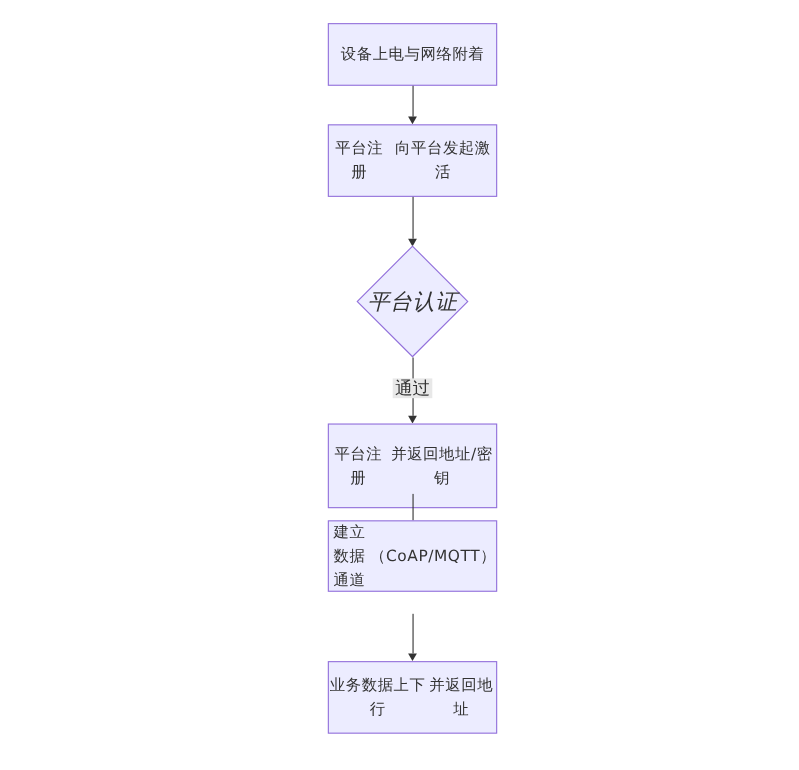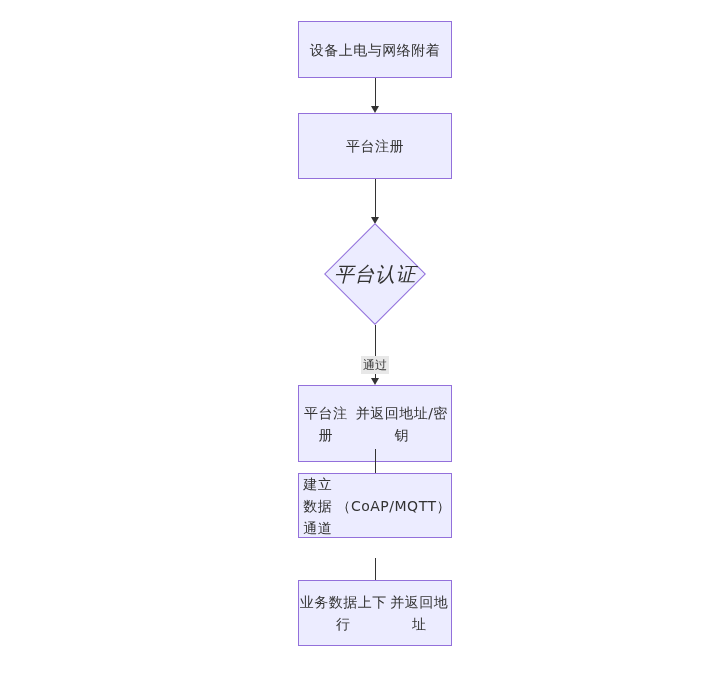--- a/index.html
+++ b/index.html
@@ -83,43 +83,43 @@
     border-right: 4px solid transparent;
     border-top: 7px solid var(--edge-line);
   }
   .edge-label {
     position: absolute;
     left: 375px;
     top: 344px;
     transform: translateX(-50%);
     background: var(--edge-label-bg);
     color: var(--edge-label-text);
-    font-size: 12px;
+    font-size: 16px;
     line-height: 18px;
     padding: 0 2px;
     white-space: nowrap;
-    margin-top: 12px;
   }
 </style>
 </head>
 <body>
 
 <div class="canvas">
 
   <div class="node-rect" style="top:21px; height:57px;">
     <div>设备上电与网络附着</div>
   </div>
 
   <div class="edge" style="top:78px; height:35px;">
     <div class="edge-line"></div>
     <div class="arrowhead"></div>
   </div>
 
   <div class="node-rect" style="top:113px; height:66px;">
     <div>平台注册</div>
+    <div>向平台发起激活</div>
   </div>
 
   <div class="edge" style="top:179px; height:45px;">
     <div class="edge-line"></div>
     <div class="arrowhead"></div>
   </div>
 
   <div class="diamond-wrap">
     <div class="diamond-shape"></div>
     <div class="diamond-label">平台认证</div>
@@ -144,18 +144,18 @@
   <div class="node-rect" style="top:473px; height:65px;">
     <div>建立数据通道</div>
     <div>（CoAP/MQTT）</div>
   </div>
 
   <div class="edge" style="top:558px; height:43px;">
     <div class="edge-line"></div>
     <div class="arrowhead"></div>
   </div>
 
-  <div class="node-rect" style="top:580px; height:66px;">
+  <div class="node-rect" style="top:601px; height:66px;">
     <div>业务数据上下行</div>
     <div>并返回地址</div>
   </div>
 
 </div>
 
 </body></html>

